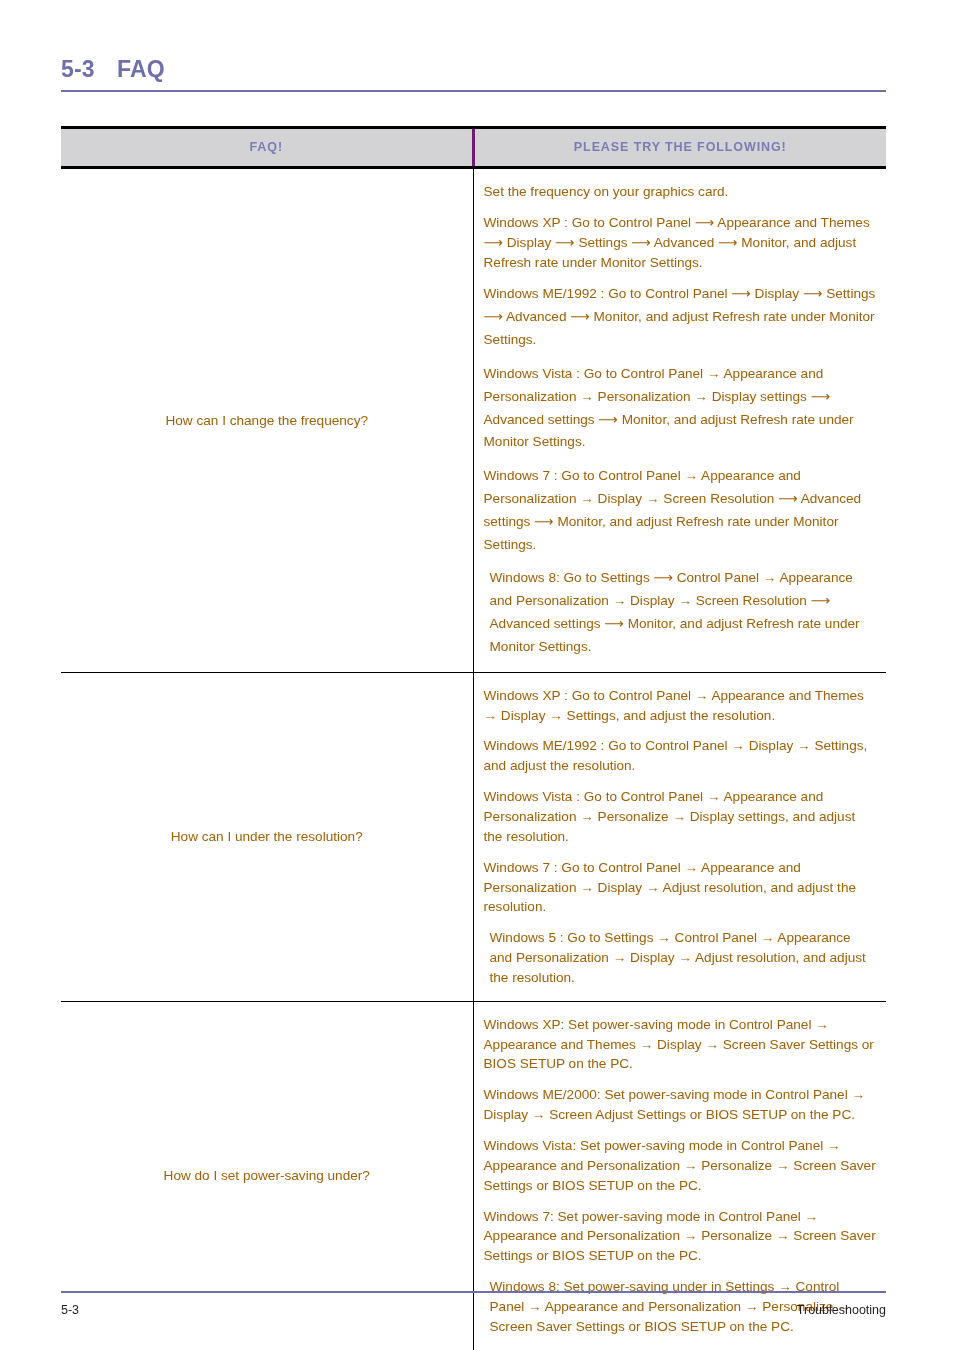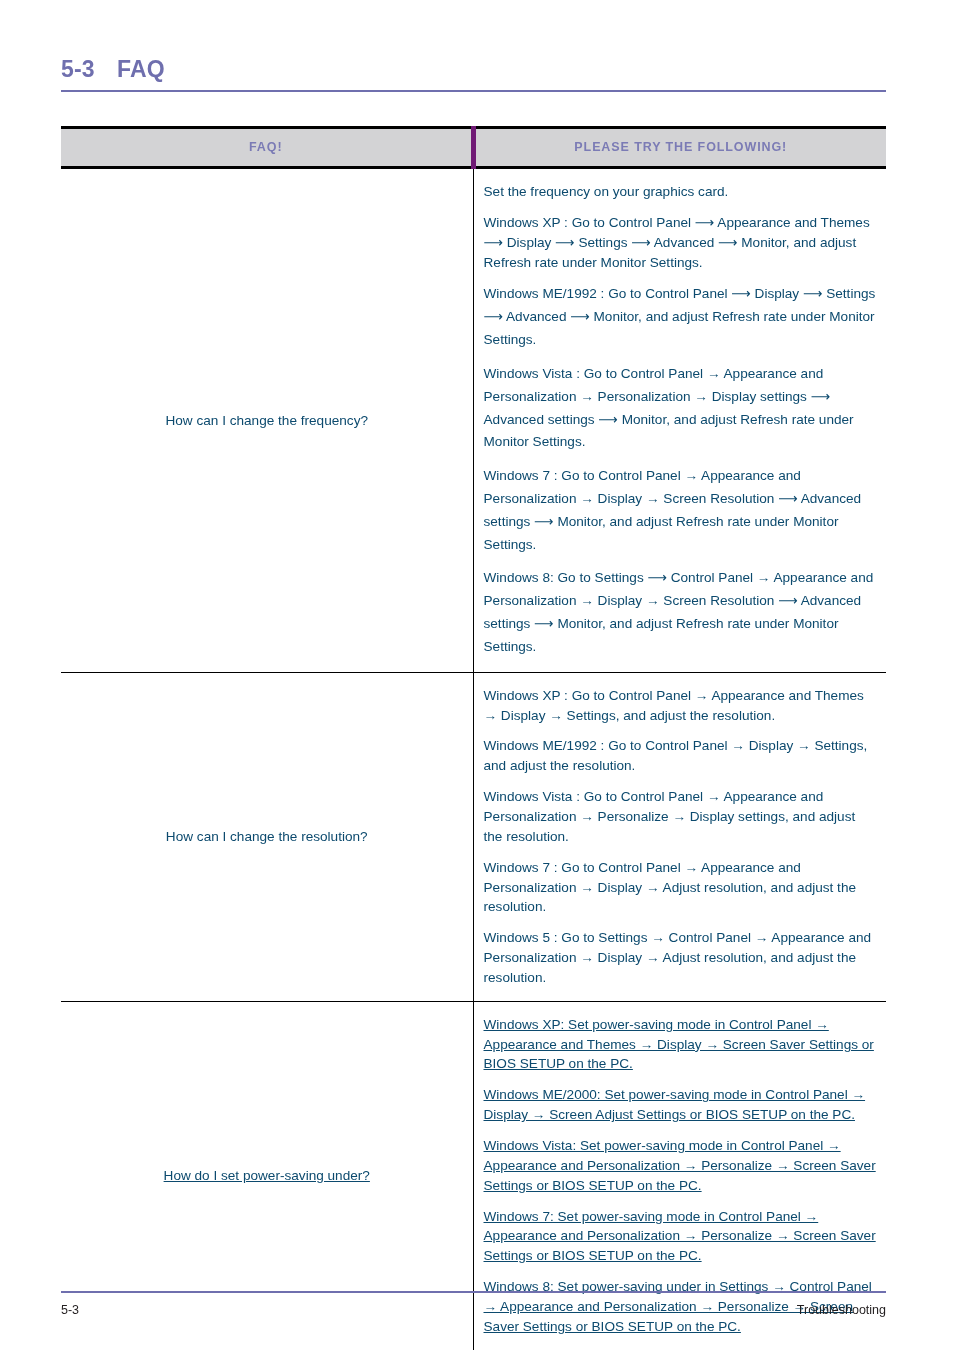--- a/index.html
+++ b/index.html
@@ -64,48 +64,47 @@
     border-bottom: 3px solid #000000;
     color: #7b7bb5;
     font-size: 12.5px;
     font-weight: bold;
     letter-spacing: 0.9px;
     padding: 11px 0 12px 0;
     text-align: center;
     vertical-align: middle;
   }
   .faq-table thead th.th-right {
-    border-left: 5px solid #701a75;
+    border-left: 3px solid #701a75;
     margin-left: 12px;
   }
 
   .faq-table tbody td {
     border-bottom: 1px solid #000000;
     vertical-align: middle;
     font-size: 13.6px;
-    color: #0c4a6e;
+    color: #a16207;
   }
   .faq-table tbody tr:last-child td {
     border-bottom: 3px solid #b91c1c;
-    text-decoration: underline;
   }
   .faq-table tbody td.q-cell {
     padding: 14px 14px 14px 14px;
     text-align: center;
   }
   .faq-table tbody td.a-cell {
     border-left: 1px solid #000000;
     padding: 13px 10px 13px 10px;
     vertical-align: top;
   }
   .a-para {
     margin: 0 0 11px 0;
     line-height: 1.68;
   }
-  .a-para:last-child { margin-bottom: 0; }
+  .a-para:last-child { margin-bottom: 0; margin-left: 6px; }
   .a-para.tight { line-height: 1.46; }
 
   
   .footer {
     position: absolute;
     left: 61px;
     top: 1291px;
     width: 825px;
   }
   .footer-rule {
@@ -154,21 +153,21 @@
           <p class="a-para tight">Set the frequency on your graphics card.</p>
           <p class="a-para tight">Windows XP : Go to Control Panel ⟶ Appearance and Themes ⟶ Display ⟶ Settings ⟶ Advanced ⟶ Monitor, and adjust Refresh rate under Monitor Settings.</p>
           <p class="a-para">Windows ME/1992 : Go to Control Panel  ⟶ Display  ⟶ Settings ⟶ Advanced ⟶ Monitor, and adjust Refresh rate under Monitor Settings.</p>
           <p class="a-para">Windows Vista : Go to Control Panel → Appearance and Personalization → Personalization → Display settings ⟶ Advanced settings ⟶ Monitor, and adjust Refresh rate under Monitor Settings.</p>
           <p class="a-para">Windows 7 : Go to Control Panel → Appearance and Personalization → Display → Screen Resolution ⟶ Advanced settings ⟶ Monitor, and adjust Refresh rate under Monitor Settings.</p>
           <p class="a-para">Windows 8: Go to Settings  ⟶ Control Panel → Appearance and Personalization → Display → Screen Resolution ⟶ Advanced settings ⟶ Monitor, and adjust Refresh rate under Monitor Settings.</p>
         </td>
       </tr>
 
       <tr>
-        <td class="q-cell">How can I change the resolution?</td>
+        <td class="q-cell">How can I under the resolution?</td>
         <td class="a-cell">
           <p class="a-para tight">Windows XP : Go to Control Panel → Appearance and Themes → Display → Settings, and adjust the resolution.</p>
           <p class="a-para tight">Windows ME/1992 : Go to Control Panel → Display → Settings, and adjust the resolution.</p>
           <p class="a-para tight">Windows Vista : Go to Control Panel → Appearance and Personalization → Personalize → Display settings, and adjust the resolution.</p>
           <p class="a-para tight">Windows 7 : Go to Control Panel → Appearance and Personalization → Display → Adjust resolution, and adjust the resolution.</p>
           <p class="a-para tight">Windows 5 : Go to Settings  → Control Panel → Appearance and Personalization → Display → Adjust resolution, and adjust the resolution.</p>
         </td>
       </tr>
 
       <tr>

